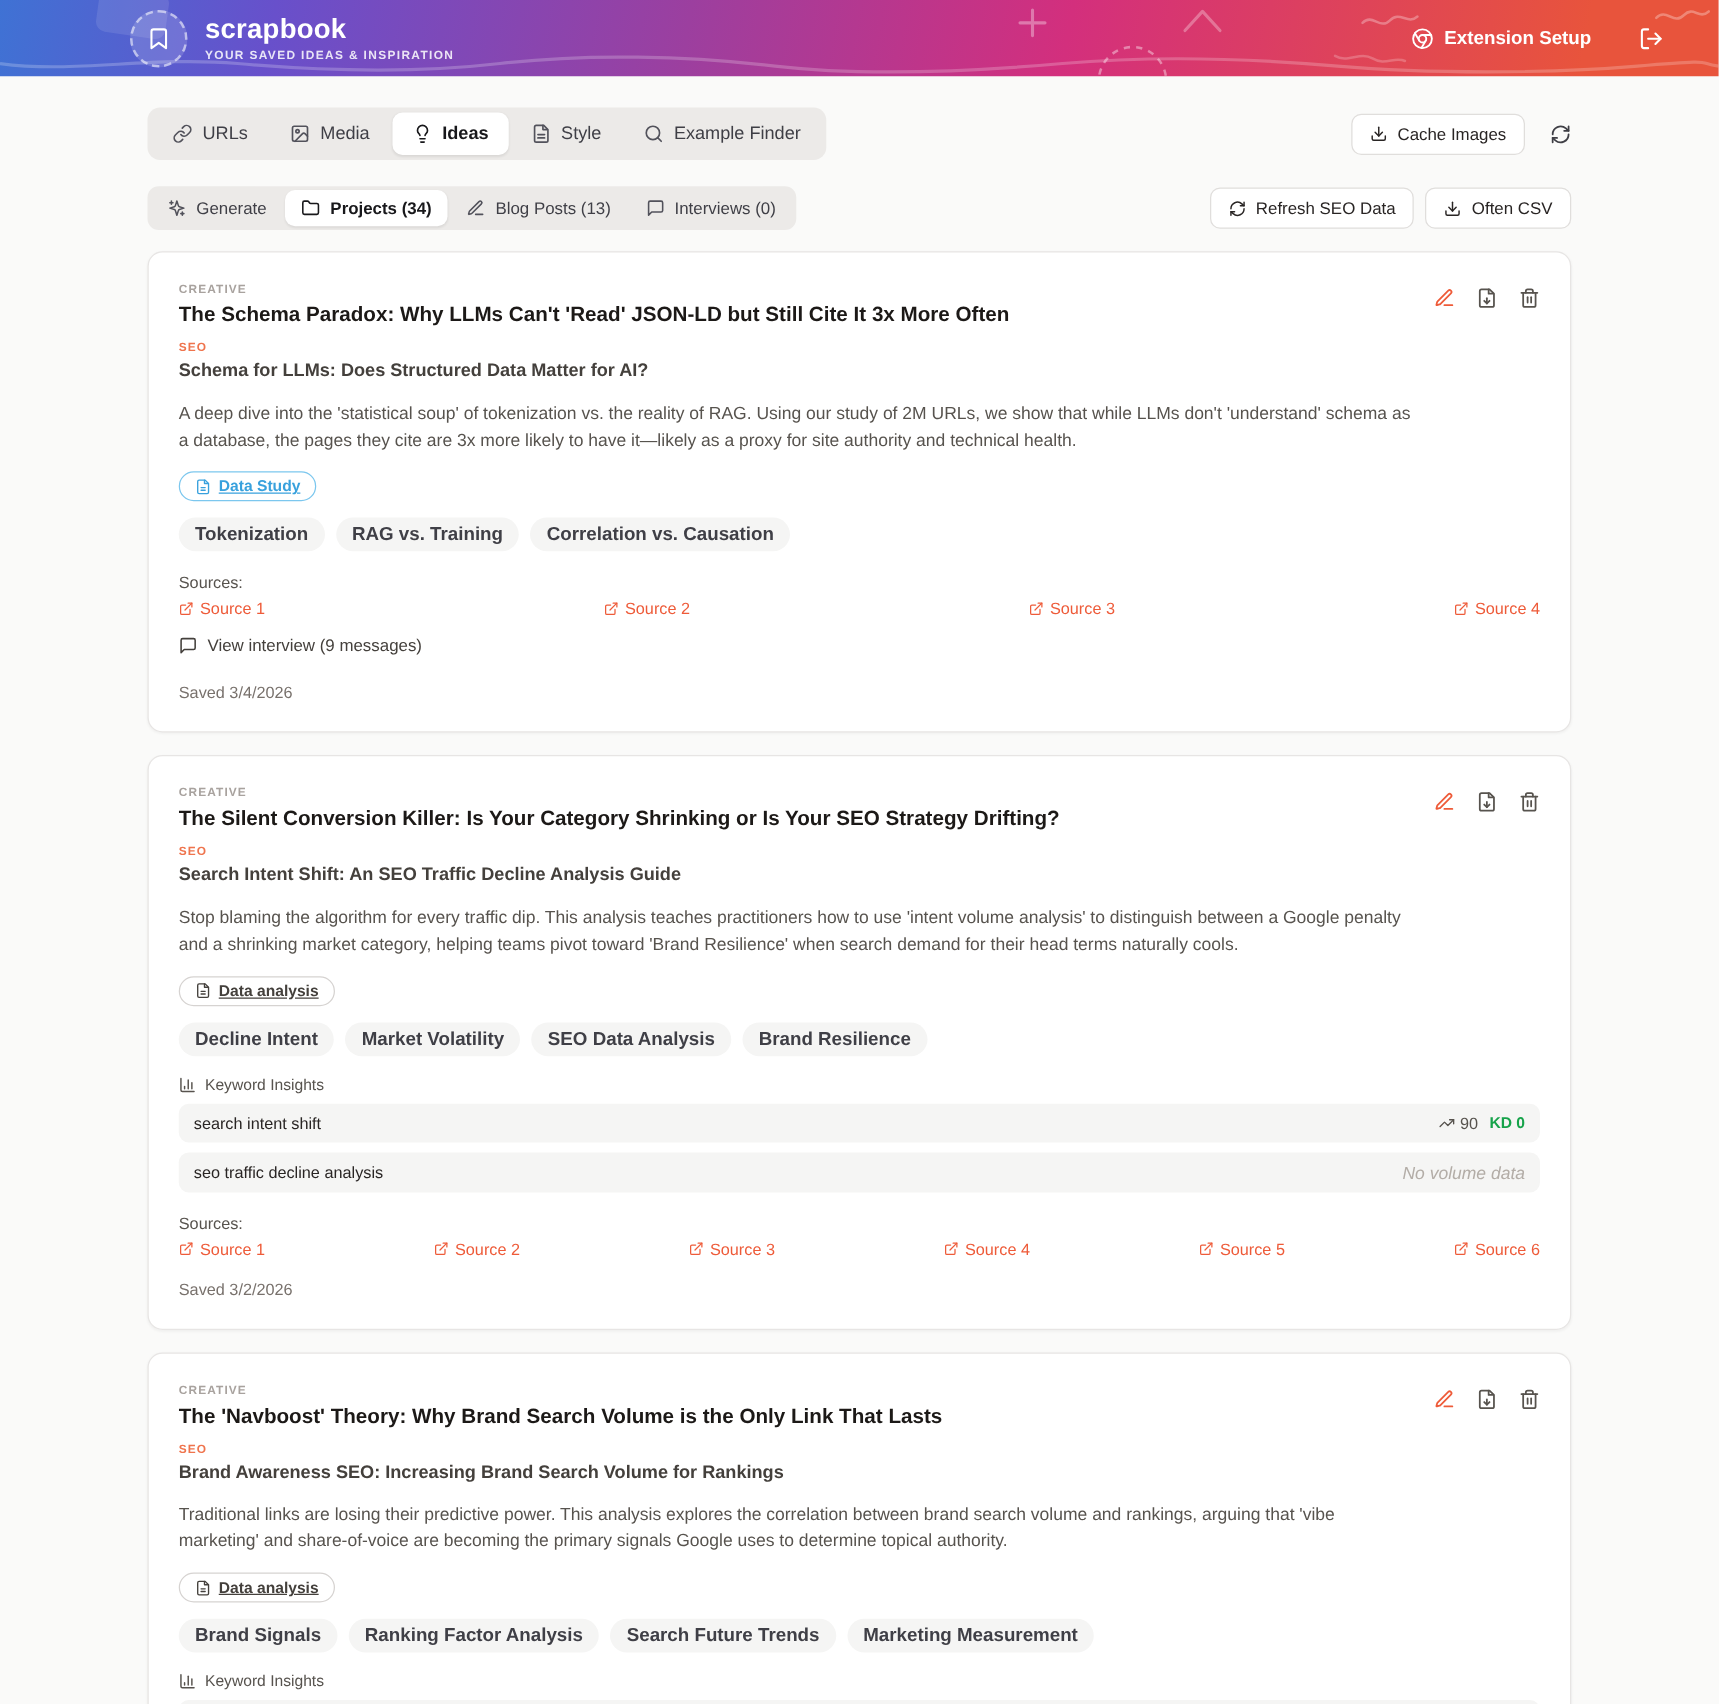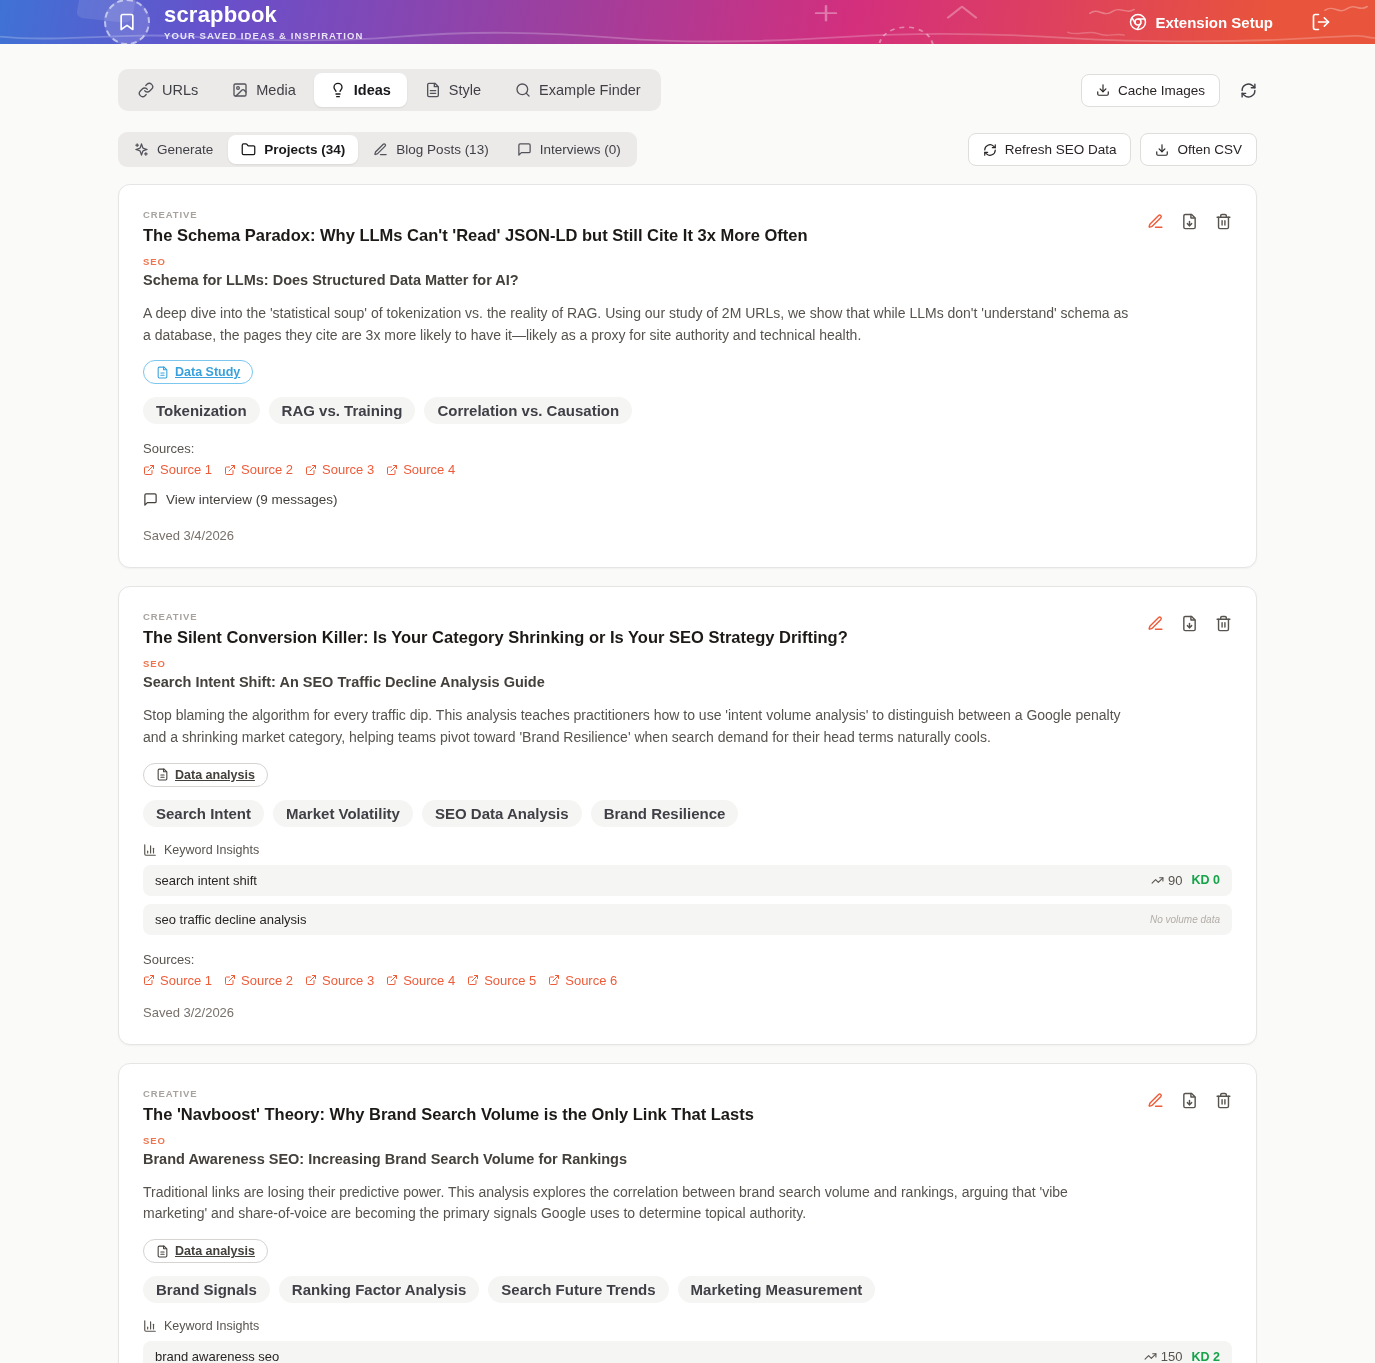--- a/index.html
+++ b/index.html
@@ -8,21 +8,21 @@
     font-family:"Liberation Sans", sans-serif;
     background:#fafaf9;
     color:#1c1917;
   }
   svg { display:block; }
   .ic { flex:0 0 auto; }
   .ic svg { width:100%; height:100%; fill:none; stroke:currentColor; stroke-width:2; stroke-linecap:round; stroke-linejoin:round; }
 
   
   .app-header {
-    height:44px;
+    height:61px;
     background:linear-gradient(100deg,#3f72d4 0%,#6850cb 16%,#9c3f9f 40%,#d32f7d 62%,#e8543c 92%);
     display:flex; align-items:center; justify-content:space-between;
     padding:0 44px 0 104px;
     position:relative; overflow:hidden;
   }
   .hdr-deco { position:absolute; inset:0; width:100%; height:100%; pointer-events:none; }
   .brand { display:flex; align-items:center; gap:14px; position:relative; }
   .brand-badge {
     width:46px; height:46px; border-radius:50%;
     background:rgba(255,255,255,0.14);
@@ -113,24 +113,24 @@
   .ki-head .ic { width:14px; height:14px; }
   .ki-row {
     display:flex; align-items:center; justify-content:space-between;
     background:#f5f5f4; border-radius:8px; padding:8px 12px; margin-top:8px;
   }
   .ki-term { font-size:13px; color:#292524; }
   .ki-right { display:flex; align-items:center; gap:9px; }
   .ki-vol { display:flex; align-items:center; gap:4px; font-size:13px; color:#57534e; }
   .ki-vol .ic { width:13px; height:13px; }
   .ki-kd { font-size:12.5px; font-weight:bold; color:#16a34a; }
-  .ki-note { font-size:10px; font-style:italic; color:#b3ada7; }
+  .ki-note { font-size:14px; font-style:italic; color:#b3ada7; }
 
   .sources-label { font-size:13px; color:#57534e; margin-top:17px; }
-  .source-row { display:flex; flex-wrap:wrap; gap:12px; margin-top:6px; }
+  .source-row { display:flex; flex-wrap:wrap; gap:12px; margin-top:6px;justify-content:space-between; }
   .source-link { display:inline-flex; align-items:center; gap:5px; color:#ee5b39; font-size:13px; cursor:pointer; text-decoration:none; }
   .source-link .ic { width:12px; height:12px; }
 
   .interview-link { display:inline-flex; align-items:center; gap:8px; font-size:13.5px; color:#44403c; margin-top:15px; cursor:pointer; }
   .interview-link .ic { width:15px; height:15px; }
 
   .saved { font-size:13px; color:#78716c; margin-top:17px; }
 </style>
 </head>
 <body>
@@ -468,21 +468,21 @@
           <svg viewBox="0 0 24 24">
             <path d="M15 2H6a2 2 0 0 0-2 2v16a2 2 0 0 0 2 2h12a2 2 0 0 0 2-2V7Z"></path>
             <path d="M14 2v5h5"></path>
             <path d="M15 13H9"></path>
             <path d="M15 17H9"></path>
           </svg>
         </span>
       <span>Data analysis</span>
     </div>
     <div class="tag-row">
-      <span class="tag">Search Intent</span>
+      <span class="tag">Decline Intent</span>
       <span class="tag">Market Volatility</span>
       <span class="tag">SEO Data Analysis</span>
       <span class="tag">Brand Resilience</span>
     </div>
     <div class="ki-head">
       <span class="ic">
           <svg viewBox="0 0 24 24">
             <path d="M3 3v16a2 2 0 0 0 2 2h16"></path>
             <path d="M18 17V9"></path>
             <path d="M13 17V5"></path>

